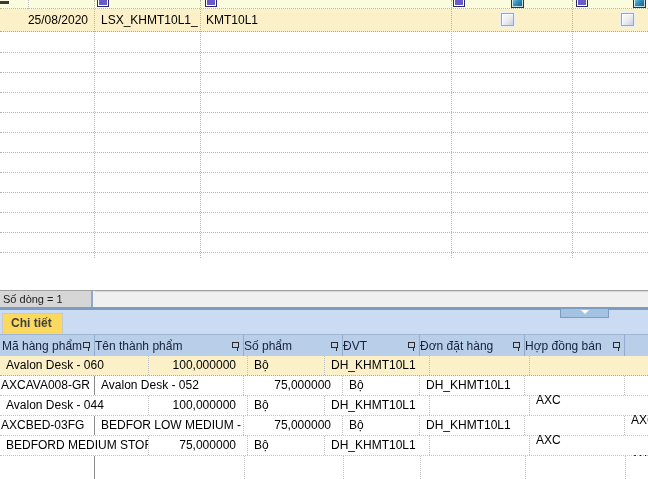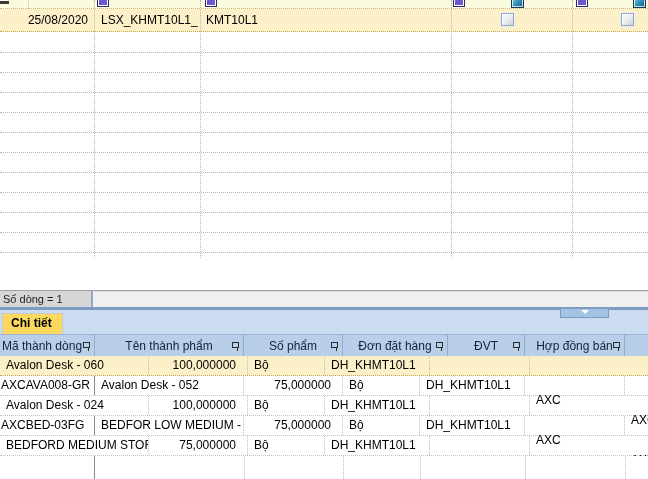--- a/index.html
+++ b/index.html
@@ -52,27 +52,27 @@
   
   .split-line { position:absolute; left:0; top:307px; width:648px; height:3px; background:#7C9CC4; }
   .tab-strip { position:absolute; left:0; top:310px; width:648px; height:24px; background:#CBDCF2; }
   .split-handle { position:absolute; left:560px; top:308px; width:49px; height:10px;
     background:#A4C2E2; border:1px solid #7C9CC4; }
   .split-handle .arr { position:absolute; left:50%; top:1px; margin-left:-4px;
     width:0; height:0; border-left:4px solid transparent; border-right:4px solid transparent;
     border-top:4px solid #ffffff; }
   .tab { position:absolute; left:2px; top:313px; height:33px; padding:2px 10px 0 8px;
     background:#FBD95E; border:1px solid #C9C9C9; border-bottom:none;
-    font-weight:bold; font-size:12px; color:#000000; }
+    font-weight:bold; font-size:12px; color:#404040; }
 
   
   #dheader { position:absolute; left:0; top:334px; width:648px; height:22px;
     background:#B9CEE9; border-top:1px solid #9DB4D4; display:flex; color:#16213a; }
   .hcell { position:relative; height:22px; border-right:1px solid #93ACCC;
-    display:flex; align-items:center; justify-content:center; overflow:hidden; white-space:nowrap; }
+    display:flex; align-items:center; justify-content:flex-start; overflow:hidden; white-space:nowrap; }
   .hcell.left { justify-content:flex-start; padding-left:2px; }
   .pin { position:absolute; right:4px; top:7px; width:7px; height:6px;
     border:1px solid #2b2b2b; background:transparent; }
   .pin::after { content:""; position:absolute; right:0px; top:4px; width:0; height:4px; border-left:1px solid #2b2b2b; }
 
   #drows { position:absolute; left:0; top:356px; width:648px; }
   .drow { display:flex; height:20px; background:#fff; border-bottom:1px dotted #C2C2C2; }
   .drow.sel { background:#FBF0C8; border-bottom:1px dotted #C9A95F; }
   .dcell { height:19px; line-height:19px; white-space:nowrap; overflow:hidden;
     border-right:1px dotted #BDBDBD; padding-left:6px; }
@@ -142,37 +142,37 @@
 
   <div class="split-line"></div>
   <div class="tab-strip"></div>
   <div class="split-handle">
     <span class="arr"></span>
   </div>
   <div class="tab">Chi tiết</div>
 
   <div id="dheader">
     <div class="hcell c0 left">
-      <span>Mã thành dòng</span>
+      <span>Mã hàng phẩm</span>
       <span class="pin"></span>
     </div>
     <div class="hcell c1">
       <span>Tên thành phẩm</span>
       <span class="pin"></span>
     </div>
     <div class="hcell c2">
       <span>Số phẩm</span>
       <span class="pin"></span>
     </div>
+    <div class="hcell c3">
+      <span>ĐVT</span>
+      <span class="pin"></span>
+    </div>
     <div class="hcell c4">
       <span>Đơn đặt hàng</span>
-      <span class="pin"></span>
-    </div>
-    <div class="hcell c3">
-      <span>ĐVT</span>
       <span class="pin"></span>
     </div>
     <div class="hcell c5">
       <span>Hợp đồng bán</span>
       <span class="pin"></span>
     </div>
     <div class="hcell c6 left">
       <span>Đối</span>
     </div>
   </div>
@@ -192,21 +192,21 @@
       <span class="dcell c0 code">AXCAVA008-GR</span>
       <span class="dcell c1">Avalon Desk - 052</span>
       <span class="dcell c2 num">75,000000</span>
       <span class="dcell c3">Bộ</span>
       <span class="dcell c4">DH_KHMT10L1</span>
       <span class="dcell c5"></span>
       <span class="dcell c6">AXC</span>
     </div>
 
     <div class="drow">
-      <span class="dcell c1">Avalon Desk - 024</span>
+      <span class="dcell c1">Avalon Desk - 044</span>
       <span class="dcell c2 num">100,000000</span>
       <span class="dcell c3">Bộ</span>
       <span class="dcell c4">DH_KHMT10L1</span>
       <span class="dcell c5"></span>
       <span class="dcell c6">AXC</span>
     </div>
 
     <div class="drow">
       <span class="dcell c0 code">AXCBED-03FG</span>
       <span class="dcell c1">BEDFOR LOW MEDIUM - 0</span>

